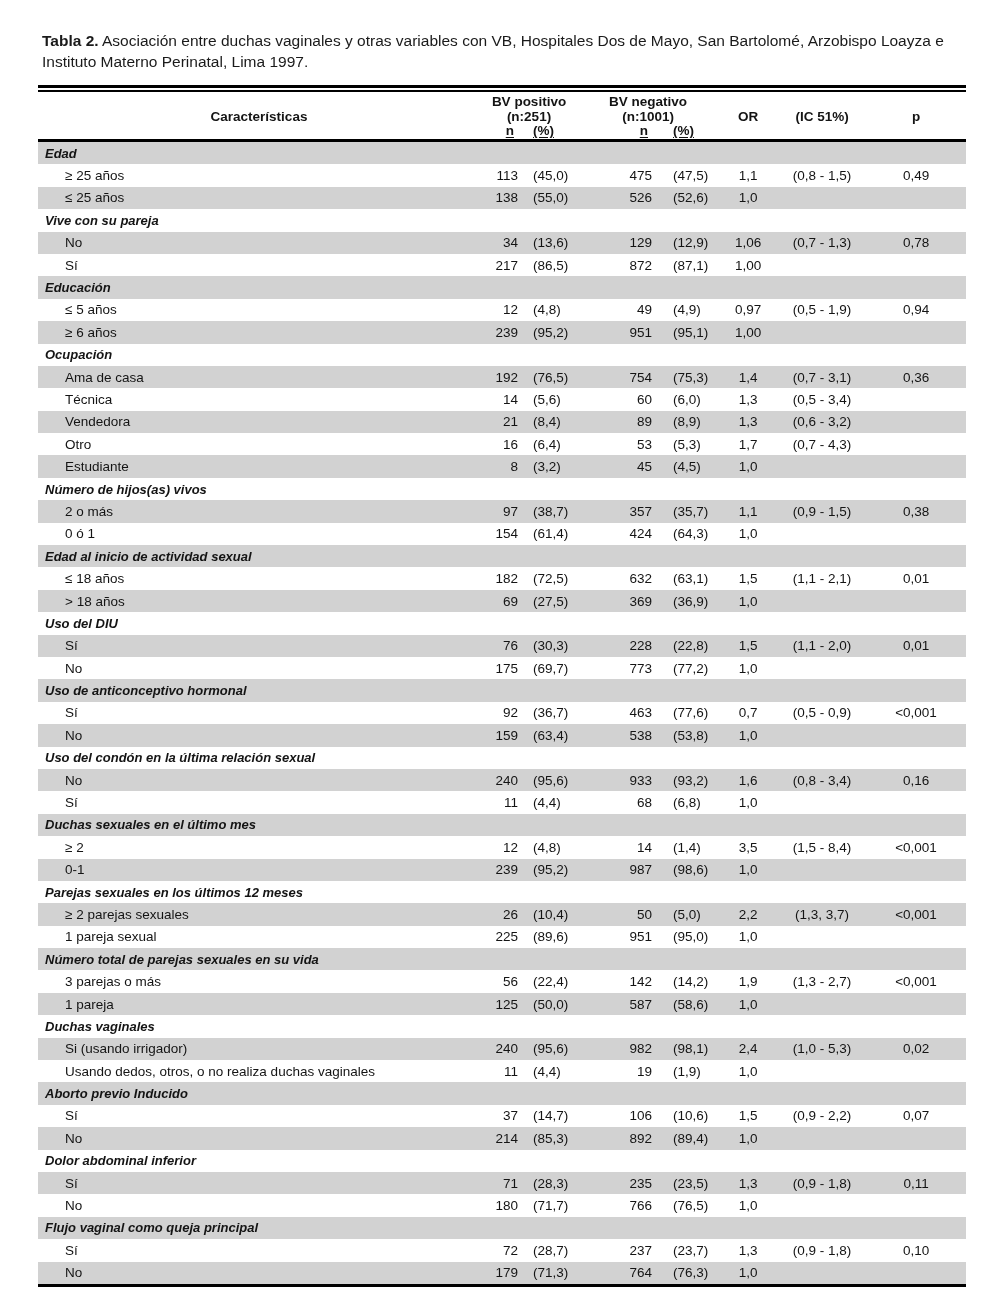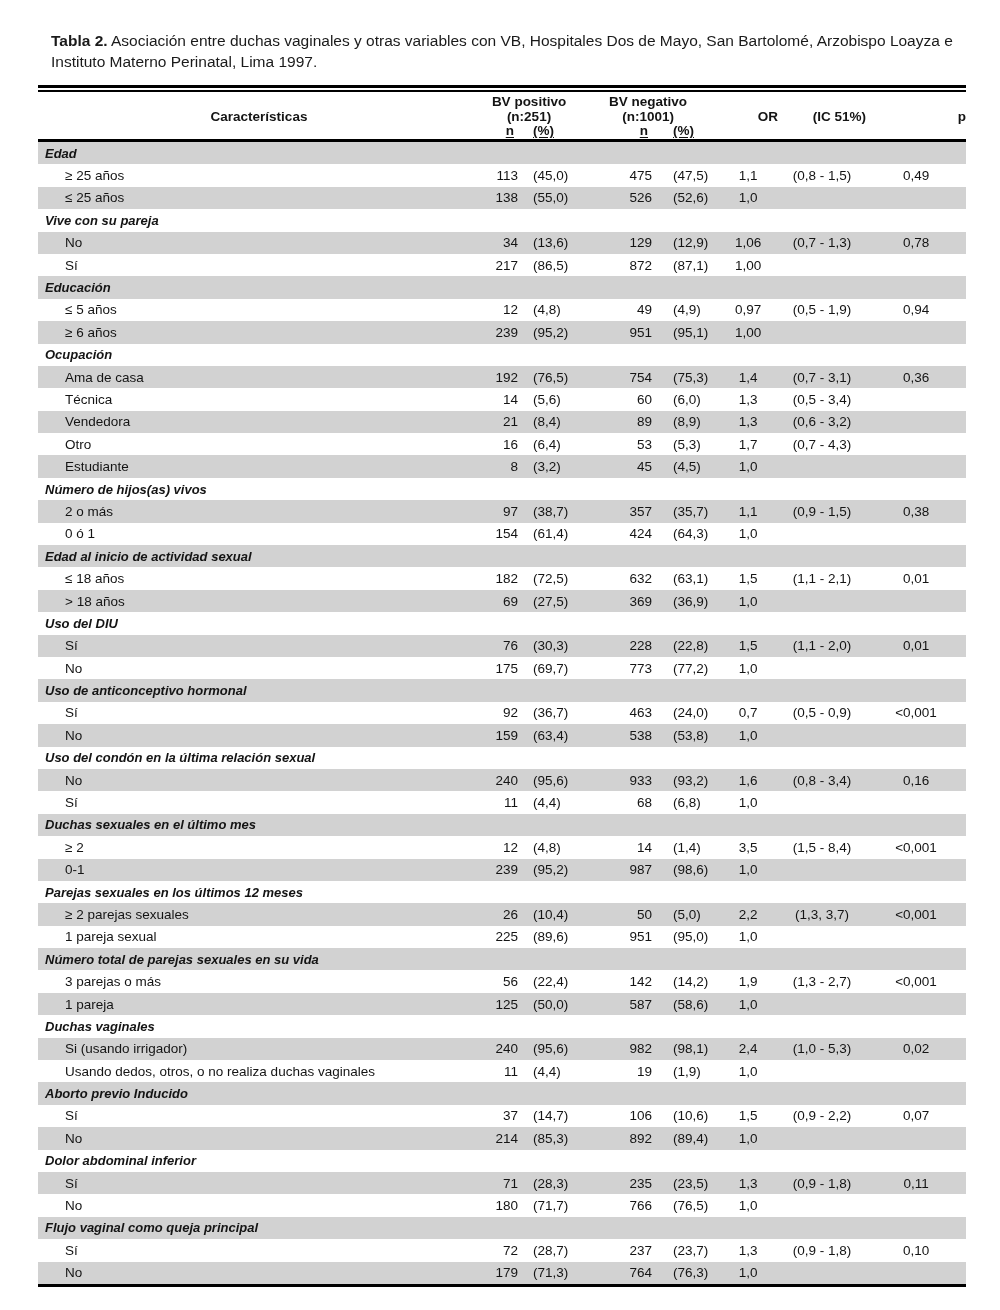--- a/index.html
+++ b/index.html
@@ -12,21 +12,21 @@
     font-family: "Liberation Sans", sans-serif;
     color: #141414;
   }
   .page {
     box-sizing: border-box;
     width: 1000px;
     height: 1310px;
     padding: 30px 34px 0 38px;
   }
   .caption {
-    margin: 0 0 13px 13px;
+    margin: 0 0 13px 4px;
     font-size: 15.5px;
     line-height: 21px;
     color: #1a1a1a;
   }
   .caption b { font-weight: bold; }
   .tablewrap { width: 928px; }
   .rule-a { height: 3px; background: #000; }
   .rule-gap { height: 2px; background: #fff; }
   .rule-b { height: 2px; background: #000; }
   table.t {
@@ -42,21 +42,21 @@
     line-height: 14px;
     padding: 0;
     vertical-align: middle;
     white-space: nowrap;
   }
   thead tr.h1 th { height: 16px; padding-top: 2px; }
   thead tr.h2 th { height: 14px; }
   thead tr.h3 th { height: 14px; padding-bottom: 1px; }
   th.c-car { text-align: center; }
   th.c-span { text-align: center; }
-  th.c-or, th.c-ic, th.c-p { text-align: right; }
+  th.c-or, th.c-ic, th.c-p { text-align: center; }
   th.sub-n { text-align: right; padding-right: 4px; }
   th.sub-pct { text-align: left; padding-left: 15px; }
   th.sub-pct2 { text-align: left; padding-left: 21px; }
   .u { text-decoration: underline; text-underline-offset: 2px; }
   tbody td {
     height: 22.4px;
     font-size: 13.5px;
     padding: 0;
     vertical-align: middle;
     white-space: nowrap;
@@ -312,21 +312,21 @@
             <td class="p"></td>
           </tr>
           <tr class="shade group">
             <td colspan="8" class="glab">Uso de anticonceptivo hormonal</td>
           </tr>
           <tr class="datarow">
             <td class="lab">Sí</td>
             <td class="n">92</td>
             <td class="pct">(36,7)</td>
             <td class="n">463</td>
-            <td class="pct pct2">(24,0)</td>
+            <td class="pct pct2">(77,6)</td>
             <td class="or">0,7</td>
             <td class="ic">(0,5 - 0,9)</td>
             <td class="p">&lt;0,001</td>
           </tr>
           <tr class="shade datarow">
             <td class="lab">No</td>
             <td class="n">159</td>
             <td class="pct">(63,4)</td>
             <td class="n">538</td>
             <td class="pct pct2">(53,8)</td>

